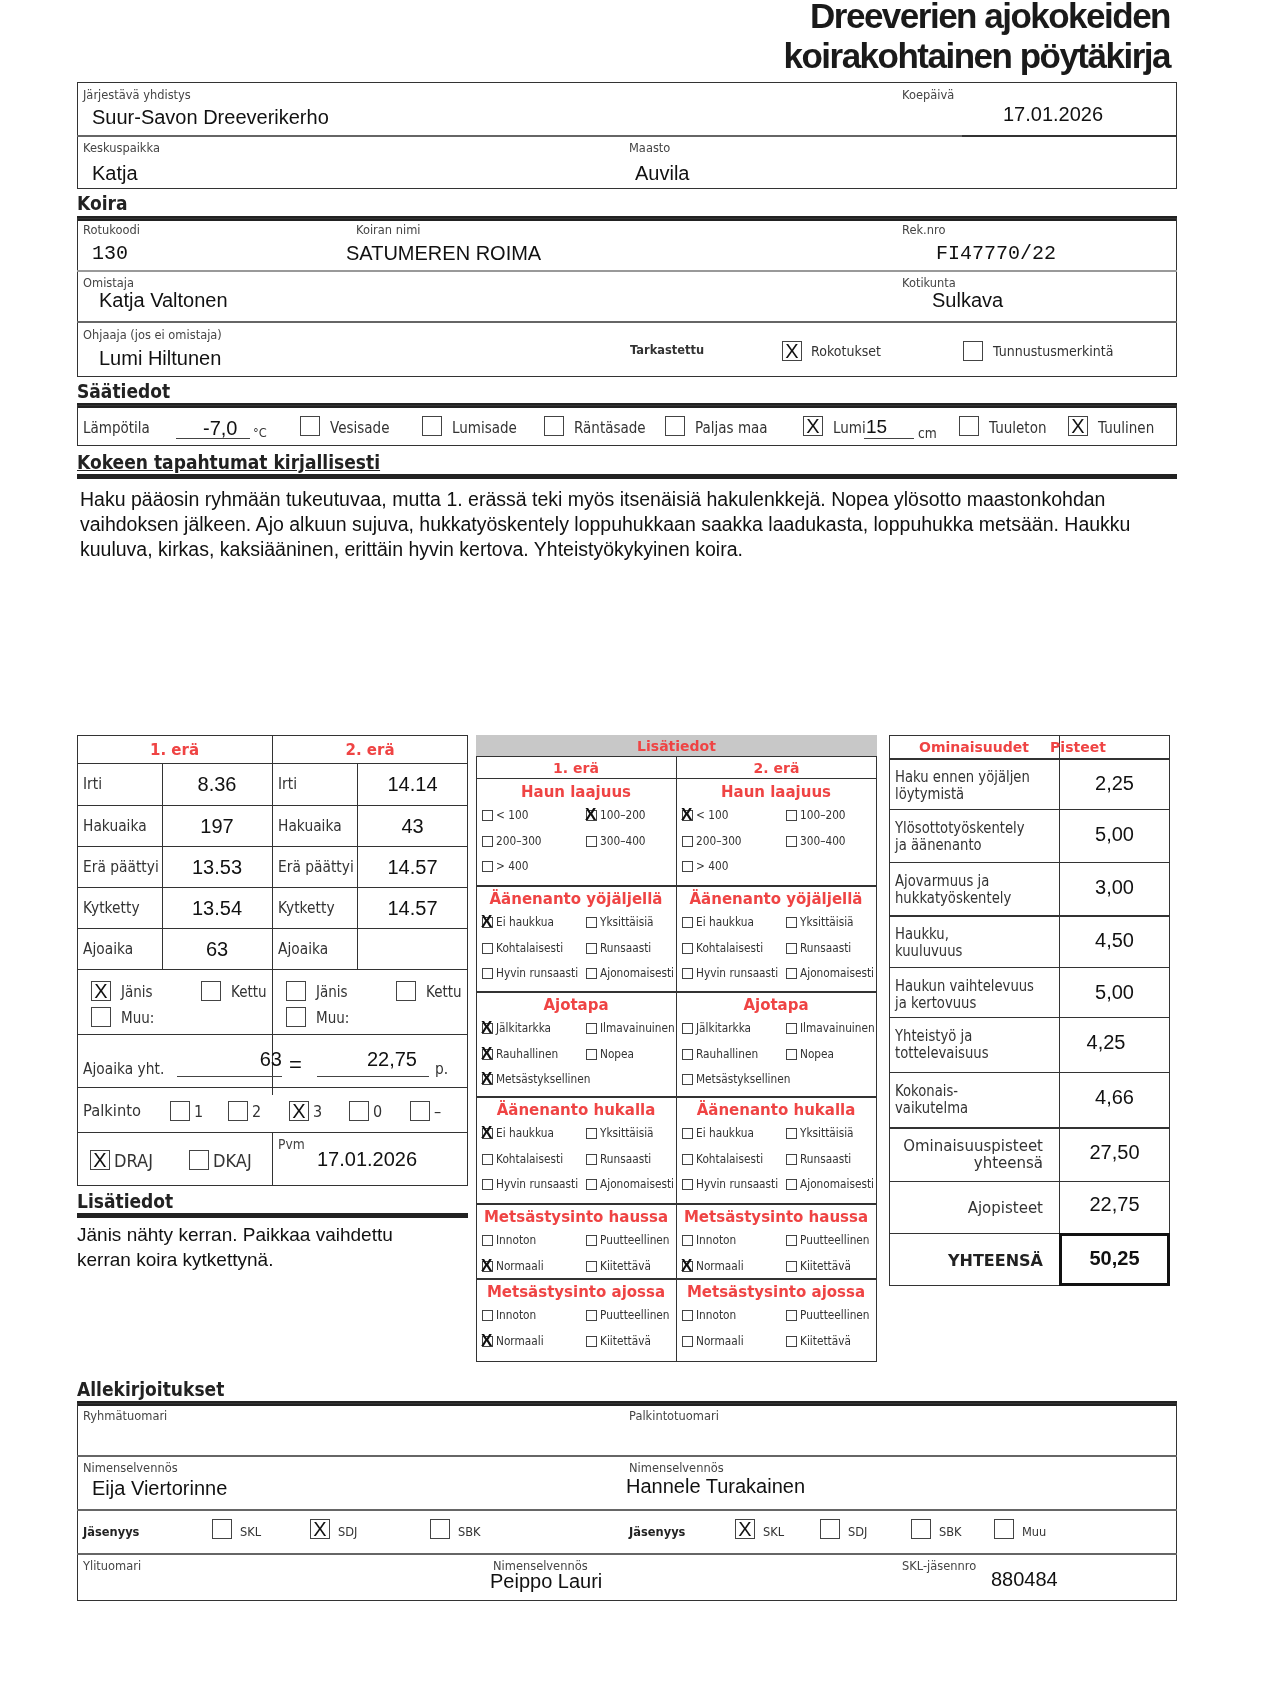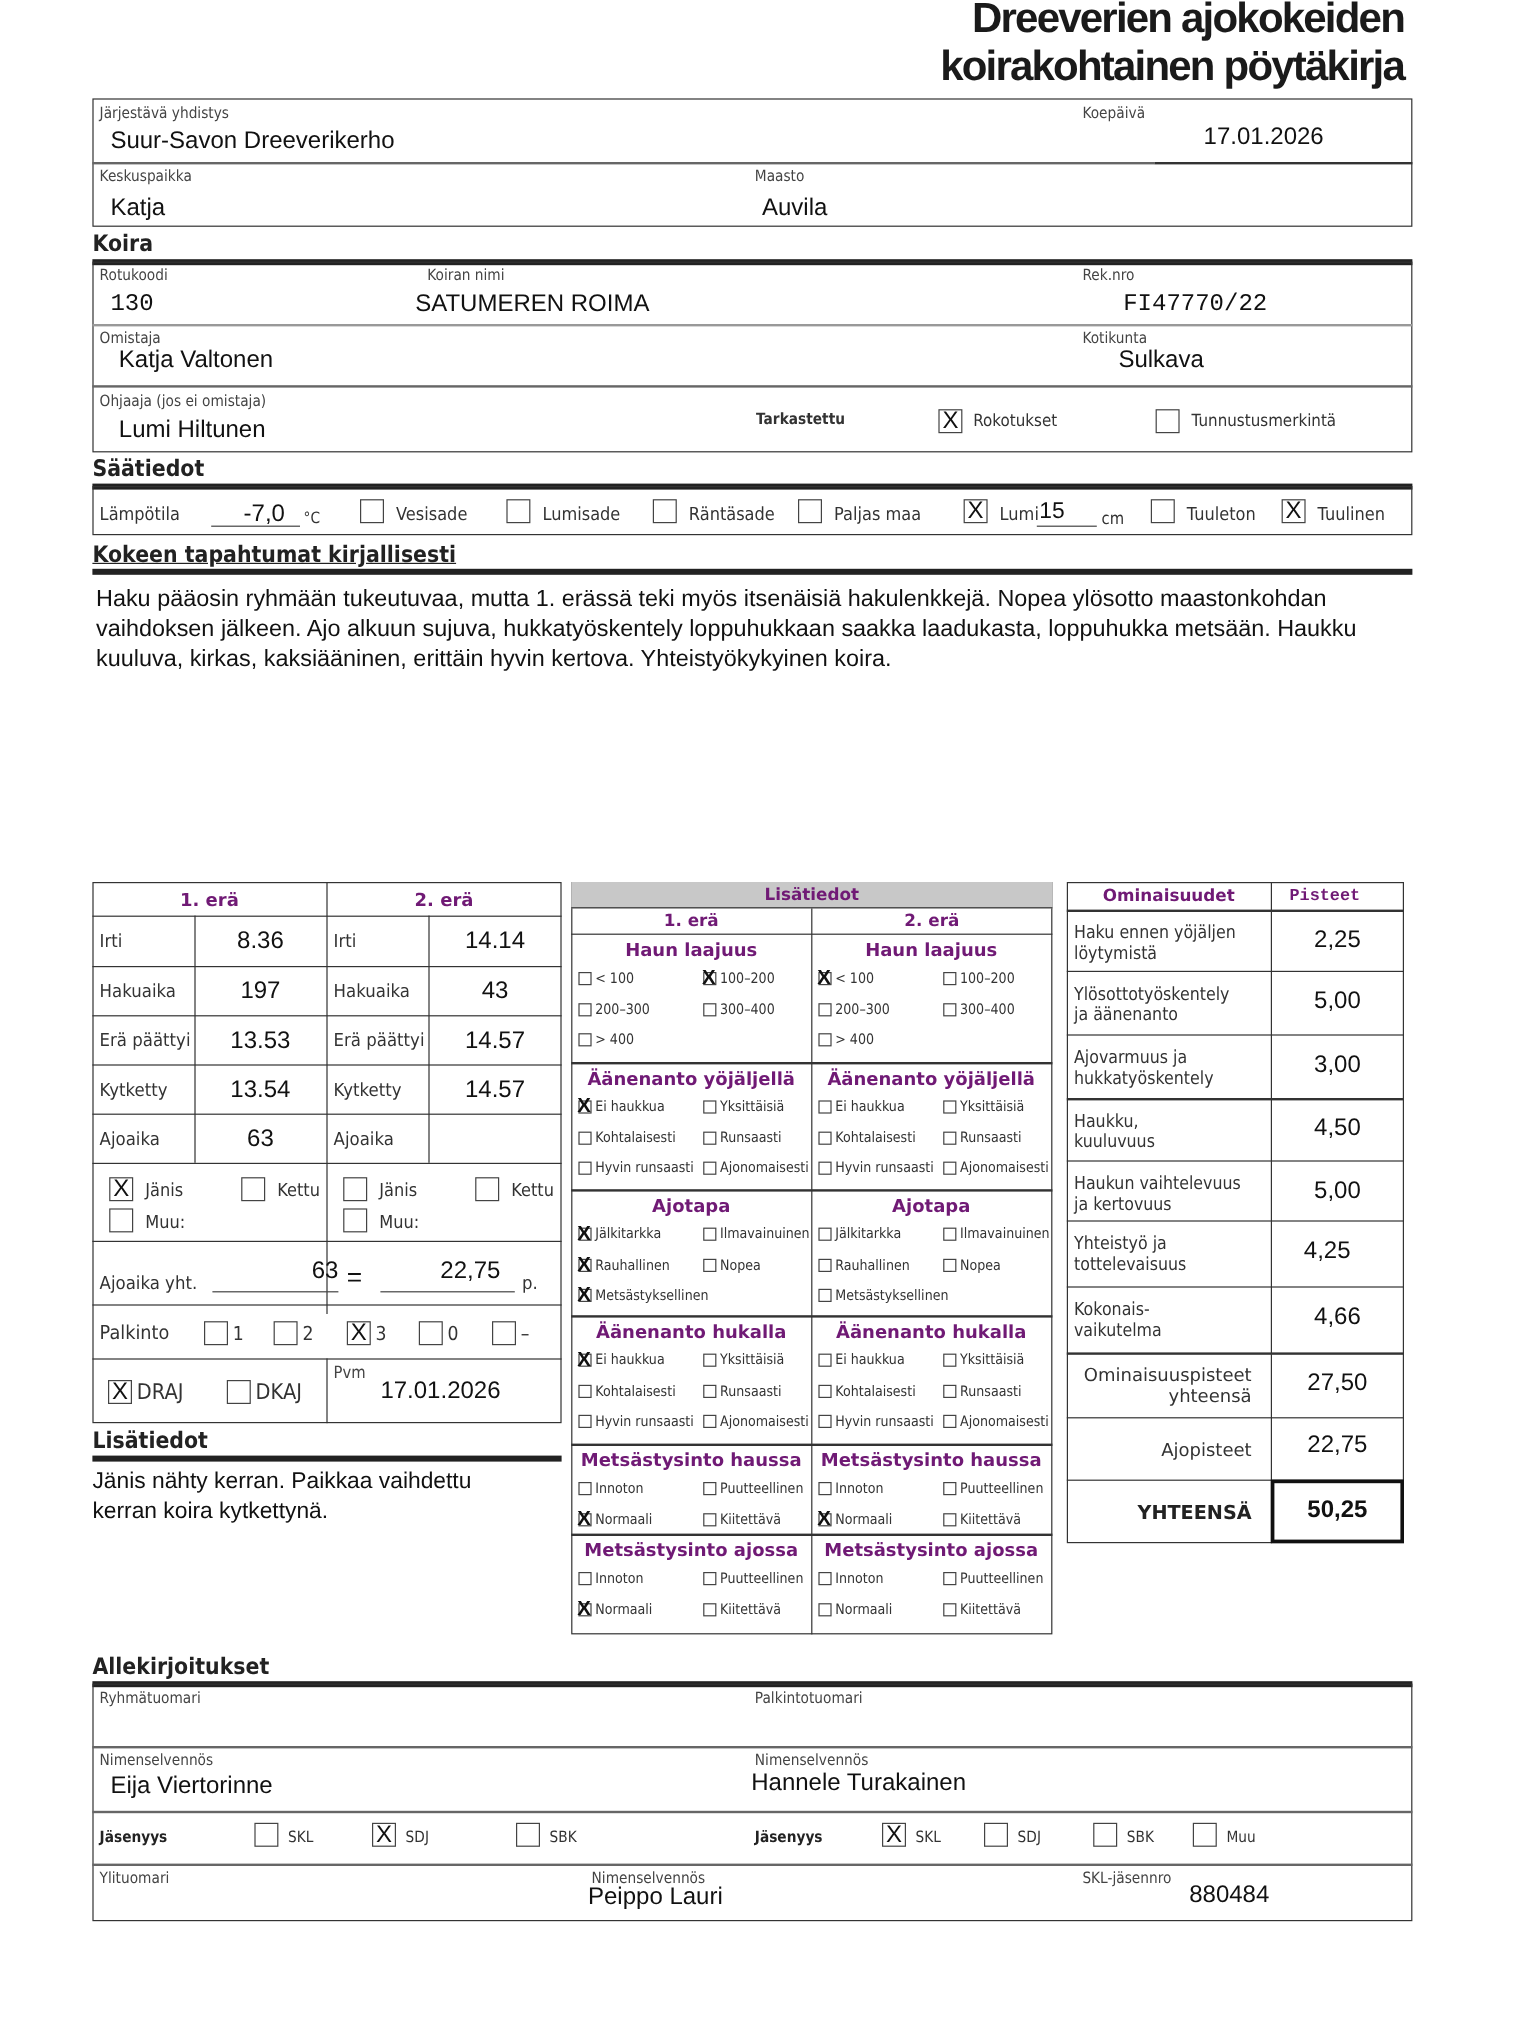--- a/index.html
+++ b/index.html
@@ -10,21 +10,21 @@
   .hline { position:absolute; height:0; border-top:2px solid #555; }
   .thick { position:absolute; height:5px; background:#222; }
   .lbl { position:absolute; font-family:"DejaVu Sans", sans-serif; font-size:13px; color:#444; white-space:nowrap; transform:scaleX(0.88); transform-origin:left top; }
   .val { position:absolute; font-family:"Liberation Sans", sans-serif; font-size:20px; color:#111; white-space:nowrap; }
   .sect { position:absolute; font-family:"DejaVu Sans", sans-serif; font-weight:bold; font-size:19px; color:#222; transform:scaleX(0.9); transform-origin:left top; white-space:nowrap; }
   .cb { position:absolute; width:20px; height:20px; border:1.3px solid #444; box-sizing:border-box; font-family:"Liberation Sans", sans-serif; font-size:20px; line-height:18px; text-align:center; color:#111; }
   .cbs { position:absolute; width:11px; height:11px; border:1.2px solid #444; box-sizing:border-box; }
   .xmark { position:absolute; font-family:"Liberation Sans", sans-serif; font-size:19px; font-weight:bold; line-height:19px; color:#111; }
   .cbtxt { position:absolute; font-family:"DejaVu Sans", sans-serif; font-size:14px; color:#333; white-space:nowrap; transform:scaleX(0.9); transform-origin:left top; }
   .tiny { position:absolute; font-family:"DejaVu Sans", sans-serif; font-size:11px; color:#333; white-space:nowrap; transform:scaleX(0.88); transform-origin:left top; }
-  .subh { position:absolute; font-family:"DejaVu Sans", sans-serif; font-weight:bold; font-size:15px; color:#701a75; text-align:center; white-space:nowrap; }
+  .subh { position:absolute; font-family:"DejaVu Sans", sans-serif; font-weight:bold; font-size:15px; color:#ef4444; text-align:center; white-space:nowrap; }
   .rowlbl { position:absolute; font-family:"DejaVu Sans", sans-serif; font-size:15px; color:#333; white-space:nowrap; transform:scaleX(0.92); transform-origin:left top; }
   .body-text { position:absolute; font-family:"Liberation Sans", sans-serif; font-size:19.5px; line-height:25px; color:#111; }
   .uline { position:absolute; border-bottom:1px solid #444; }
 </style>
 </head>
 <body>
 
 <div class="abs title" style="top:-4px;">Dreeverien ajokokeiden</div>
 <div class="abs title" style="top:36px;">koirakohtainen pöytäkirja</div>
 
@@ -323,21 +323,21 @@
     <span class="xmark" style="left:481px; top:1123px; font-size:17px;">X</span>
     <span class="xmark" style="left:481px; top:1255.5px; font-size:17px;">X</span>
     <span class="xmark" style="left:681px; top:1255.5px; font-size:17px;">X</span>
     <span class="xmark" style="left:481px; top:1330.5px; font-size:17px;">X</span>
   </div>
 
 <div id="scores-table">
     <div class="box" style="left:889px; top:735px; width:281px; height:551px; border-width:1.8px;"></div>
     <div class="abs" style="left:1059px; top:735px; height:551px; border-left:1.5px solid #333;"></div>
     <div class="subh" style="left:889px; top:739px; width:170px; font-size:14px;">Ominaisuudet</div>
-    <div class="subh" style="left:1060px; top:739px; width:88px; font-size:14px;font-family:Liberation Mono, monospace;">Pisteet</div>
+    <div class="subh" style="left:1034px; top:739px; width:88px; font-size:14px;">Pisteet</div>
     <div class="abs" style="left:889px; top:758px; width:281px; border-top:2.2px solid #333;"></div>
     <div class="abs" style="left:889px; top:809px; width:281px; border-top:1.3px solid #333;"></div>
     <div class="abs" style="left:889px; top:862px; width:281px; border-top:1.3px solid #333;"></div>
     <div class="abs" style="left:889px; top:915px; width:281px; border-top:2.2px solid #333;"></div>
     <div class="abs" style="left:889px; top:967px; width:281px; border-top:1.3px solid #333;"></div>
     <div class="abs" style="left:889px; top:1017px; width:281px; border-top:1.3px solid #333;"></div>
     <div class="abs" style="left:889px; top:1072px; width:281px; border-top:1.3px solid #333;"></div>
     <div class="abs" style="left:889px; top:1127px; width:281px; border-top:2.2px solid #333;"></div>
     <div class="abs" style="left:889px; top:1181px; width:281px; border-top:1.3px solid #333;"></div>
     <div class="abs" style="left:889px; top:1233px; width:281px; border-top:1.3px solid #333;"></div>

